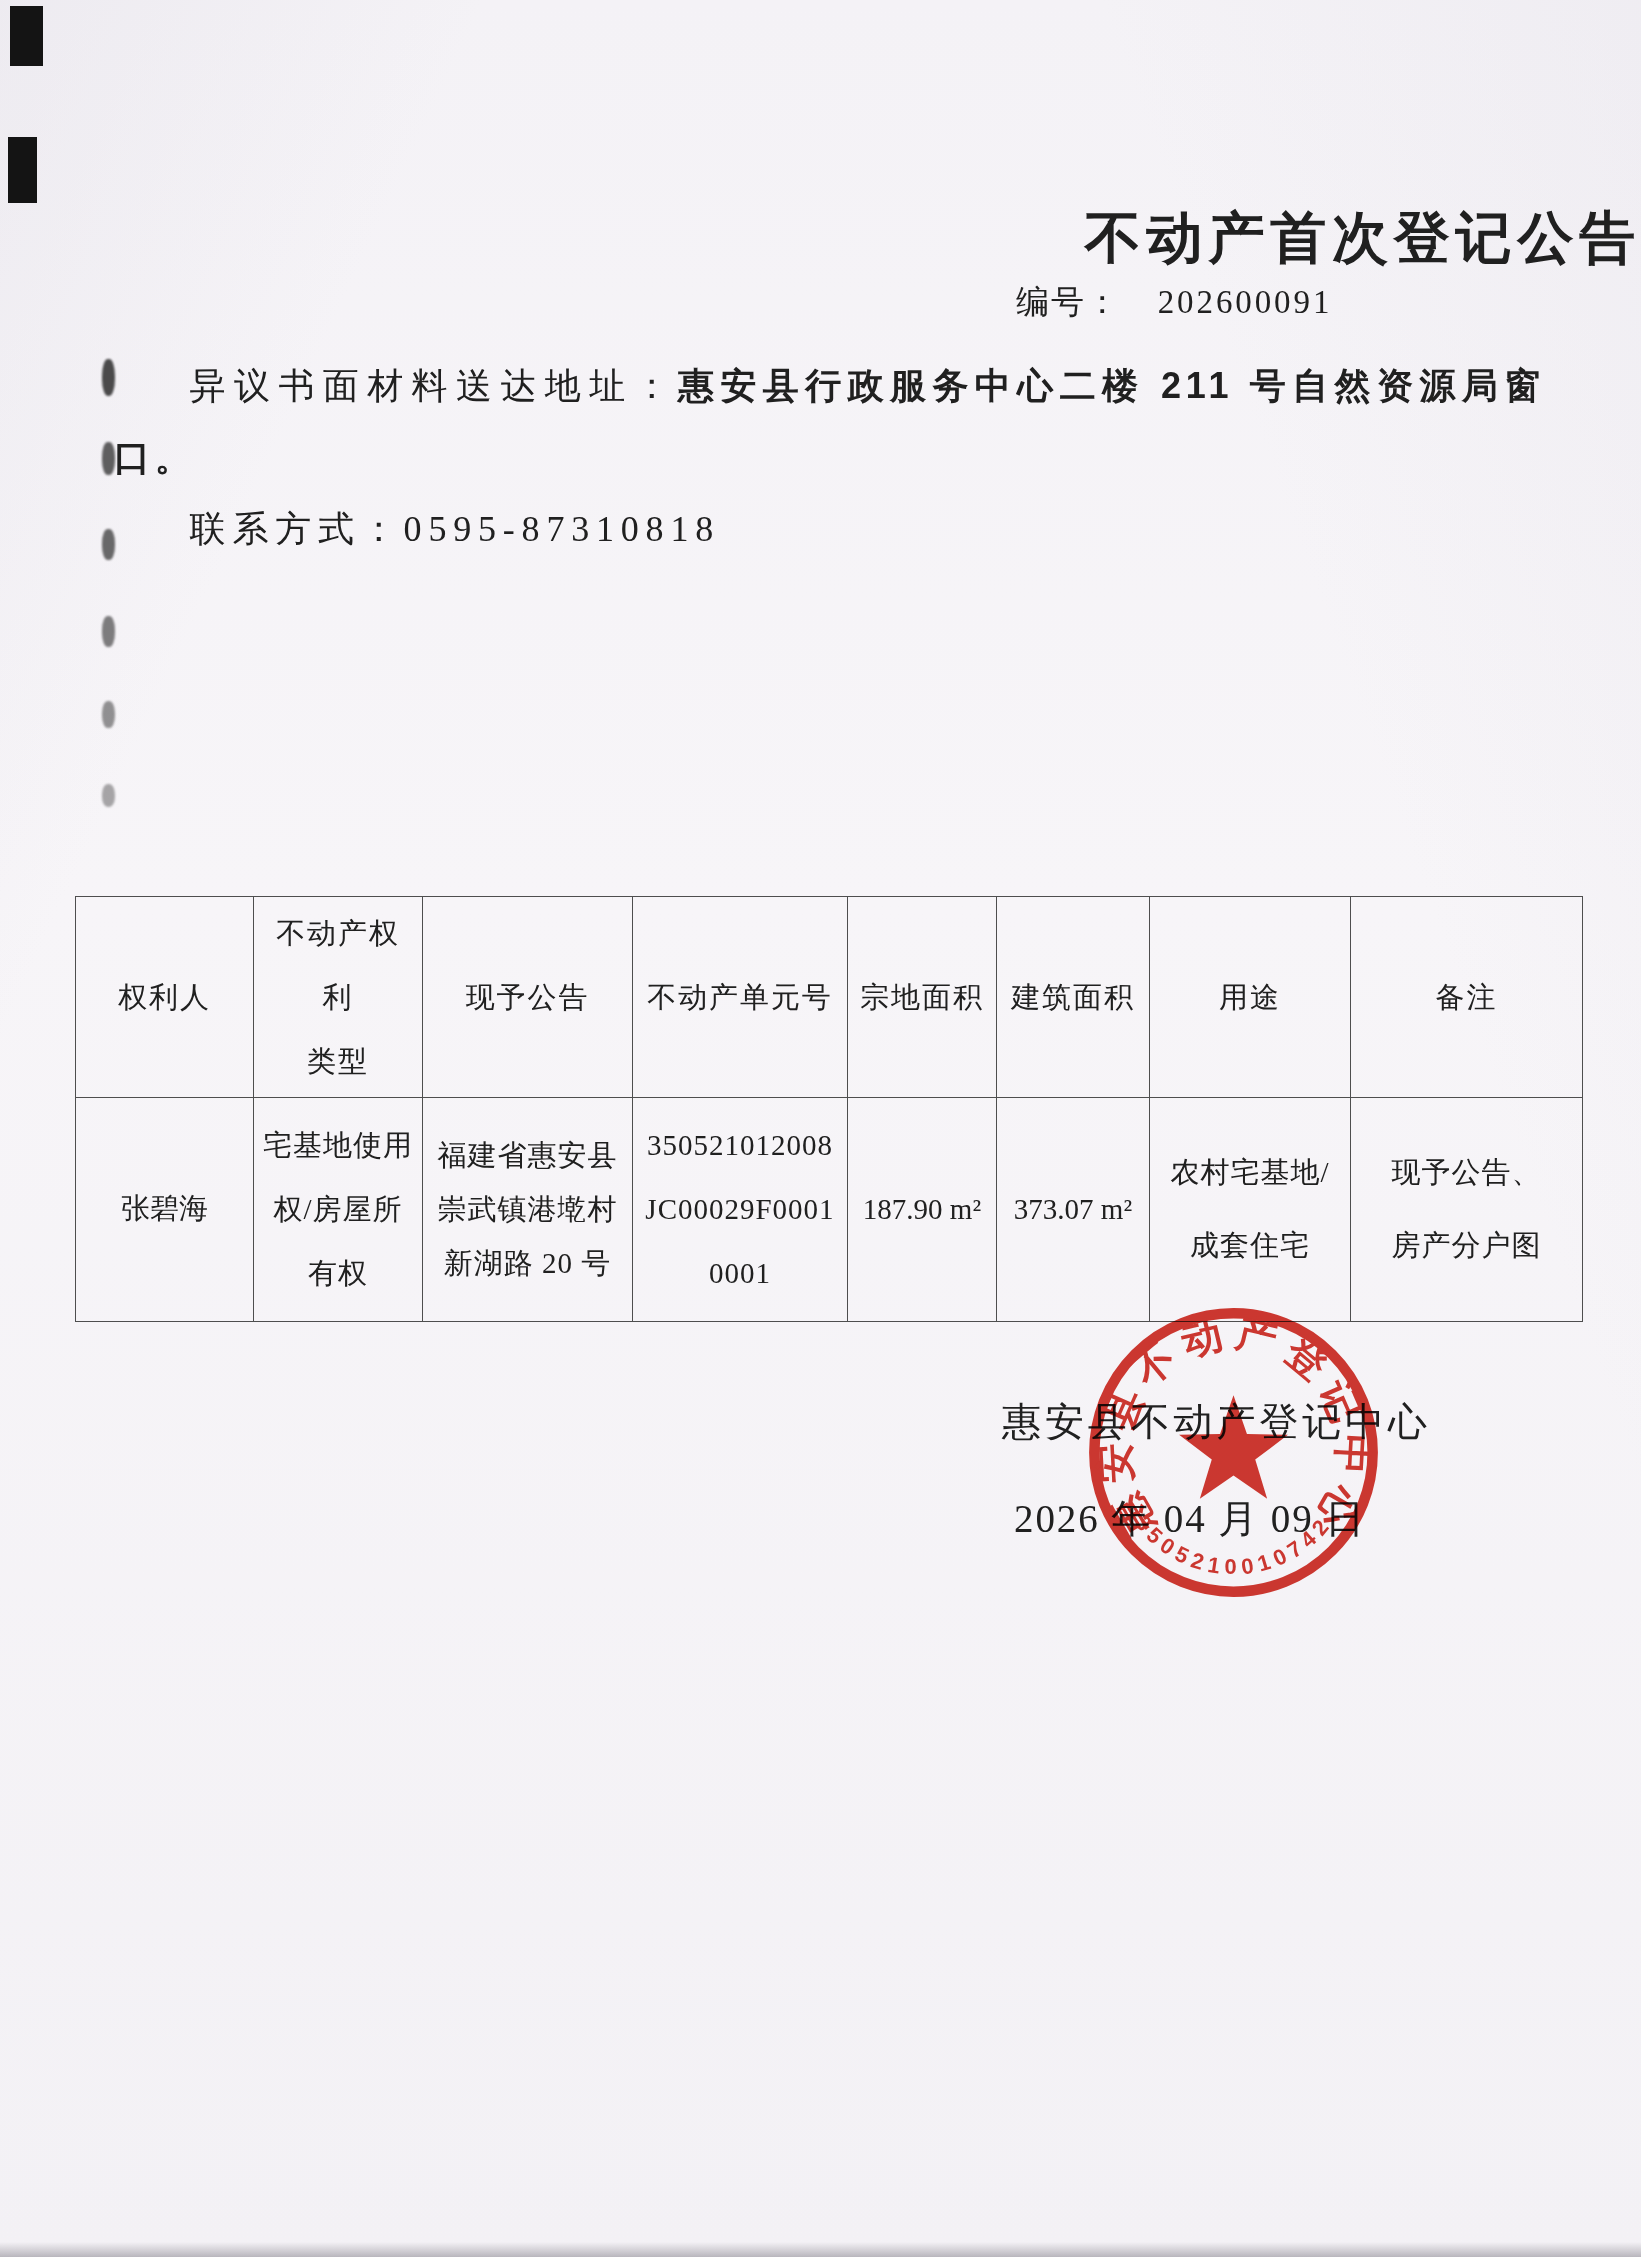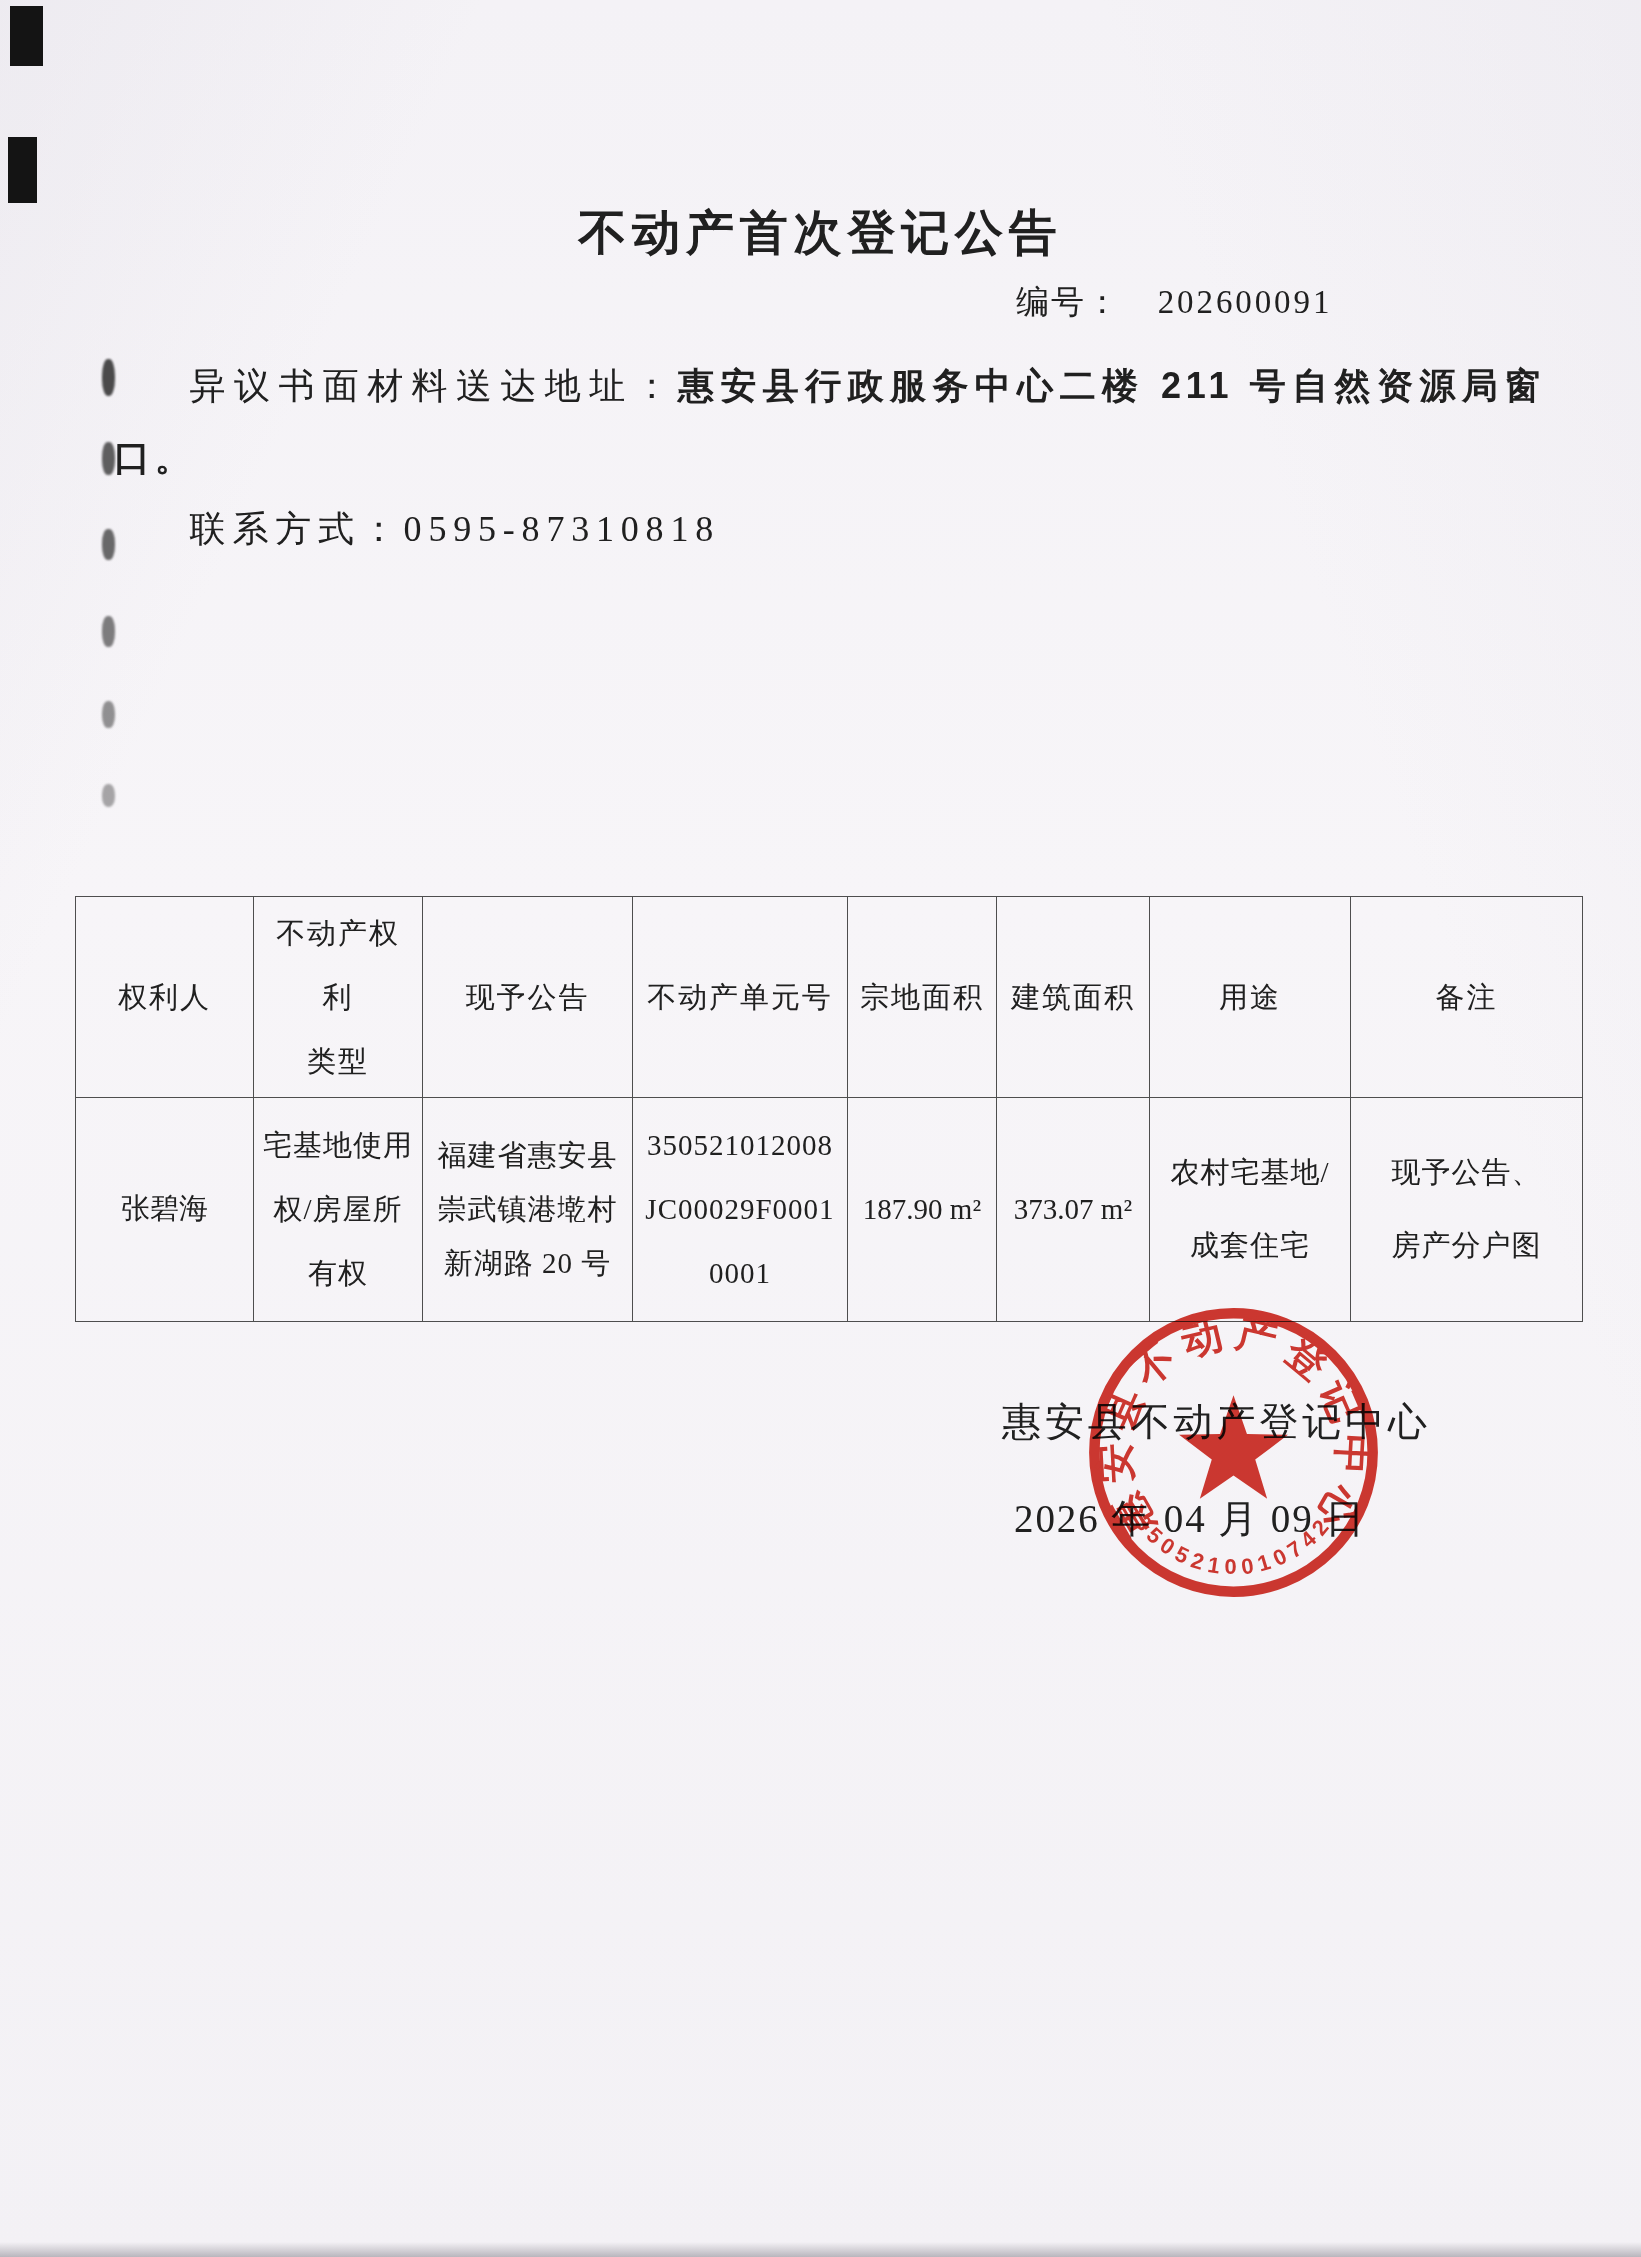--- a/index.html
+++ b/index.html
@@ -24,21 +24,21 @@
   .d2{top:442px;height:33px;opacity:.75;}
   .d3{top:529px;height:31px;opacity:.7;}
   .d4{top:616px;height:31px;opacity:.6;}
   .d5{top:701px;height:27px;opacity:.5;}
   .d6{top:784px;height:23px;opacity:.4;}
   .bottom-shadow{position:absolute;left:0;bottom:0;width:100%;height:15.4px;
     background:linear-gradient(180deg, rgba(200,198,203,0), rgba(165,162,170,.75));}
 
   .title{
     position:absolute;top:201px;left:0;width:100%;
-    text-align:center;font-size:48px;font-weight:bold;letter-spacing:5.8px;
+    text-align:right;font-size:56px;font-weight:bold;letter-spacing:5.8px;
   }
   .doc-no{
     position:absolute;top:280px;left:1016px;font-size:33px;letter-spacing:1.9px;
   }
   .doc-no .num{margin-left:37px;letter-spacing:2.9px;}
 
   .body-text{
     position:absolute;top:350px;left:114px;width:1431px;
     font-size:36px;line-height:71px;text-align:justify;
     letter-spacing:6.8px;

